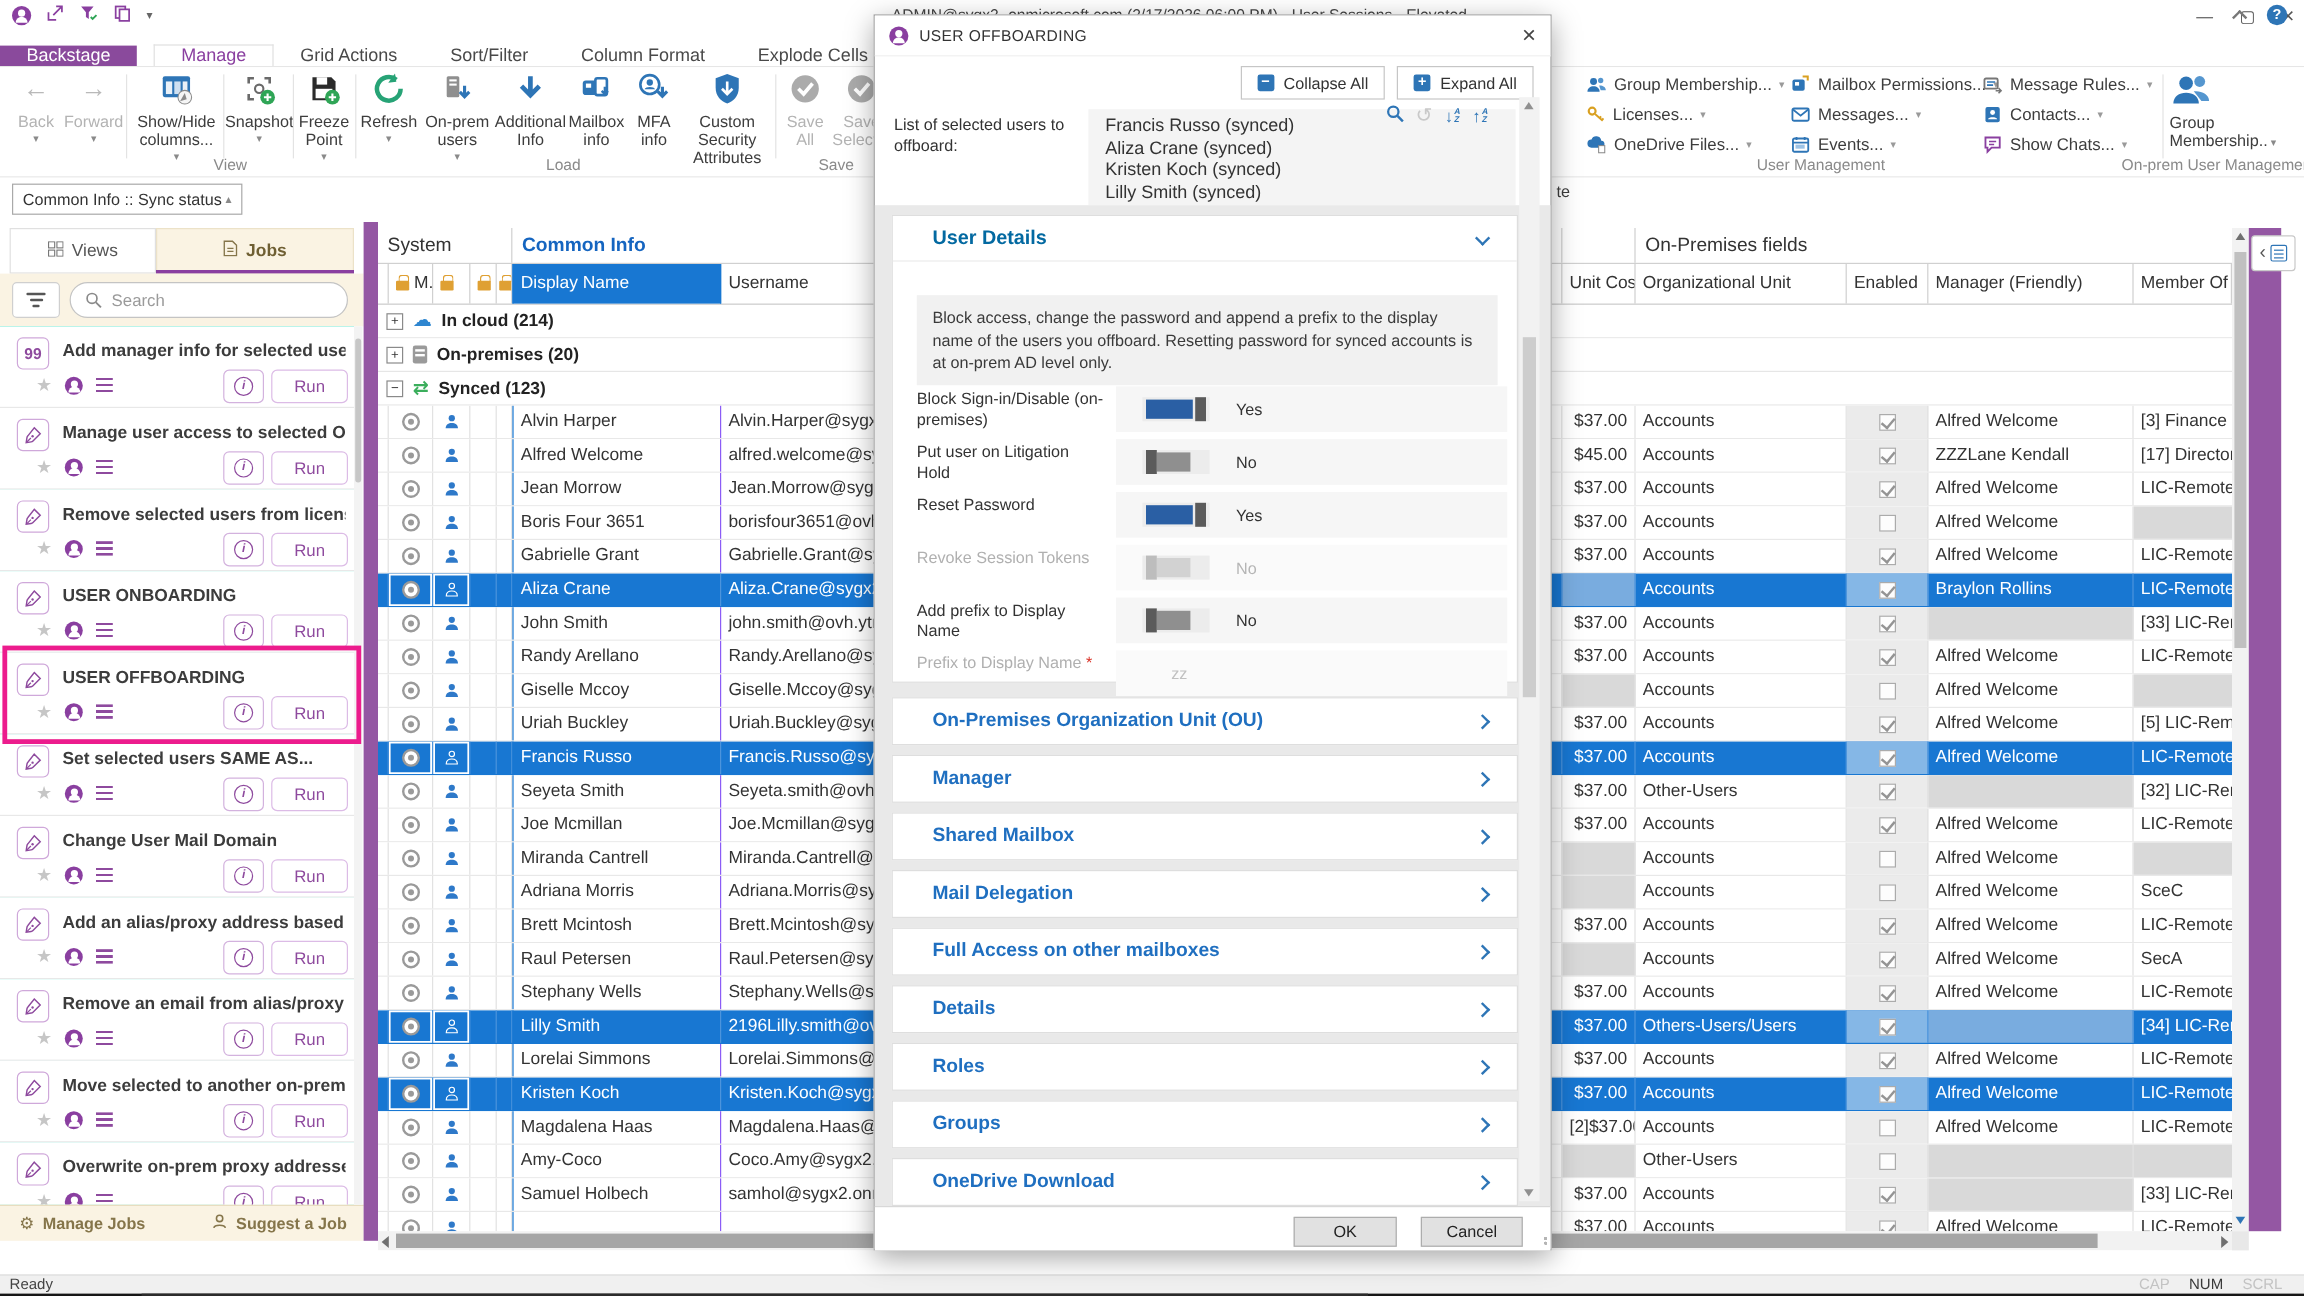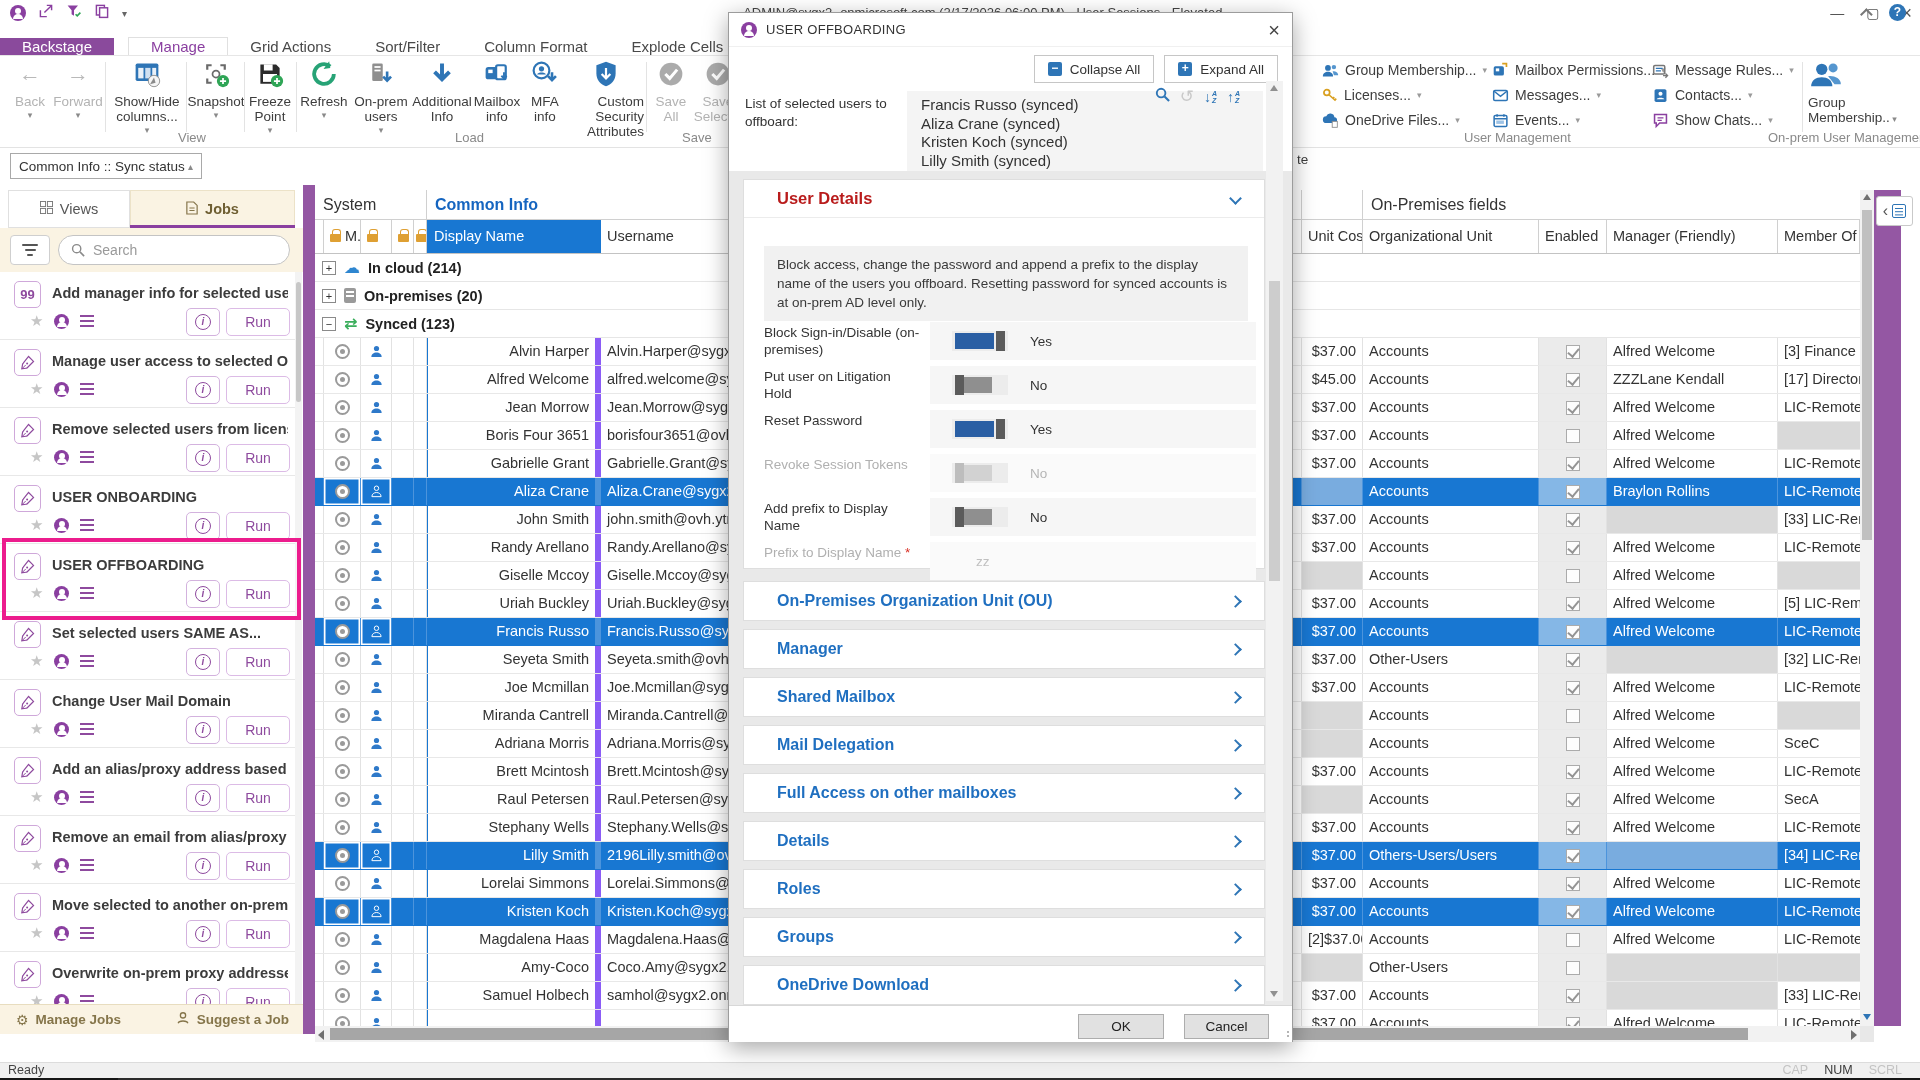--- a/index.html
+++ b/index.html
@@ -96,21 +96,21 @@
   .exp { width:14px; height:14px; border:1px solid #8a8a8a; background:#fff; font-size:11px; line-height:12px; text-align:center; color:#333; margin:0 8px 0 7px; flex:none; cursor:pointer; }
   .gi { margin-right:8px; font-size:16px; line-height:16px; }
   .gi.cloud { color:#2E86D0; }
   .gi.sync { color:#3BAE5C; font-weight:bold; }
   .gi.srv { width:12px; height:15px; background:#9a9a9a; border-radius:2px; position:relative; display:inline-block; }
   .gi.srv::before { content:""; position:absolute; left:2px; right:2px; top:3px; height:2px; background:#fff; }
   .gi.srv::after  { content:""; position:absolute; left:2px; right:2px; top:7px; height:2px; background:#fff; }
   .glabel { font-size:14.5px; font-weight:bold; color:#222; }
   #gbody { height:688px; overflow:hidden; }
   .grow { height:28px; border-bottom:1px solid #e8e8e8; background:#fff; }
-  .grow .c-name { border-left:1px solid #1877D2; border-right:6px solid #8b5cf6;text-align:right; }
+  .grow .c-name { border-left:1px solid #1877D2; border-right:1px solid #8b5cf6; }
   .grow .c-en { background:#ebebeb; display:flex; align-items:center; justify-content:center; }
   .grow.sel { background:#1877D2; color:#fff; border-bottom:1px solid #1877D2; }
   .grow.sel .c { border-right-color:#4C94DC; }
   .grow.sel .c-en { background:#85B7E6; }
   .grow.sel .c-s1, .grow.sel .c-s2 { box-shadow:inset 0 0 0 1.5px #fff; }
   .gray { background:#d9d9d9; }
   .grow.sel .gsel { background:#79ACDF; }
   .radio { display:inline-flex; width:15px; height:15px; border:2px solid #9a9a9a; border-radius:50%; align-items:center; justify-content:center; background:#fff; }
   .radio i { width:5px; height:5px; background:#9a9a9a; border-radius:50%; }
   .c-s1, .c-s2 { display:flex; align-items:center; justify-content:center; }
@@ -156,21 +156,21 @@
   .mulabel { position:absolute; left:16px; top:82px; width:168px; font-size:13.5px; color:#333; line-height:18px; }
   .mubox { position:absolute; left:178px; top:78px; width:356px; height:80px; background:#f4f4f4; padding:5px 14px; }
   .mubox div { font-size:15px; color:#333; line-height:18.5px; white-space:nowrap; }
   .micons { position:absolute; right:52px; top:74px; display:flex; align-items:center; gap:10px; }
   .undo { color:#c9c9c9; font-size:17px; line-height:16px; }
   .sortic { display:flex; align-items:center; color:#2E75B6; font-weight:bold; font-size:14px; }
   .sortic .az { display:flex; flex-direction:column; font-size:7px; line-height:7px; font-weight:bold; margin-left:1px; }
   .mbody { position:absolute; left:0; top:158px; width:100%; height:834px; background:#e9e9e9; }
   .mcard { position:absolute; left:14px; width:522px; background:#fff; border:1px solid #dedede; }
   .ud-head { top:8px; height:38px; display:flex; align-items:center; }
-  .ud-head .stitle { margin-left:33px; font-size:16.5px; font-weight:bold; color:#b91c1c; }
+  .ud-head .stitle { margin-left:33px; font-size:16.5px; font-weight:bold; color:#0369a1; }
   .chr { width:9px; height:9px; border-right:2.4px solid #2E75B6; border-bottom:2.4px solid #2E75B6; transform:rotate(-45deg); margin-left:auto; margin-right:24px; }
   .chr.down { transform:rotate(45deg); }
   .ud-card { top:8px; height:390px; }
   .ud-desc { position:absolute; left:20px; top:66px; width:484px; background:#f1f1f1; padding:9px 13px; font-size:13.5px; color:#3a3a3a; line-height:19px; }
   .frow { position:absolute; left:20px; width:490px; height:36px; }
   .flabel { position:absolute; left:0; top:0; width:158px; font-size:13.5px; color:#333; line-height:17px; }
   .dis .flabel { color:#b0b0b0; }
   .req { color:#D93025; }
   .fctrl { position:absolute; left:166px; top:-2px; width:326px; height:38px; background:#f6f6f6; display:flex; align-items:center; }
   .dis .fctrl { background:#fafafa; }
@@ -348,21 +348,21 @@
       <span class="ric">
           <svg viewBox="0 0 32 32" width="28" height="28">
             <circle cx="12" cy="12" r="9" fill="none" stroke="#2E75B6" stroke-width="2.5"></circle>
             <circle cx="12" cy="10" r="3" fill="#2E75B6"></circle>
             <path d="M7 16.5c1-3 9-3 10 0z" fill="#2E75B6"></path>
             <path d="M24 14v9M19.5 18.5L24 23l4.5-4.5" stroke="#2E75B6" stroke-width="3" fill="none"></path>
           </svg>
         </span>
       <span class="rlb">MFA info</span>
     </div>
-    <div class="rb" style="left:568px;width:76px;text-align:right;">
+    <div class="rb" style="left:568px;width:76px;">
       <span class="ric">
           <svg viewBox="0 0 32 32" width="28" height="28">
             <path d="M16 2l11 4v9c0 8-5 13-11 15C10 28 5 23 5 15V6z" fill="#2E75B6"></path>
             <path d="M16 9v12M11 16l5 5 5-5" stroke="#fff" stroke-width="2.5" fill="none"></path>
           </svg>
         </span>
       <span class="rlb">Custom Security Attributes</span>
     </div>
     <div class="rdiv" style="left:646px;"></div>
     <div class="rb disabled" style="left:650px;width:42px;">

